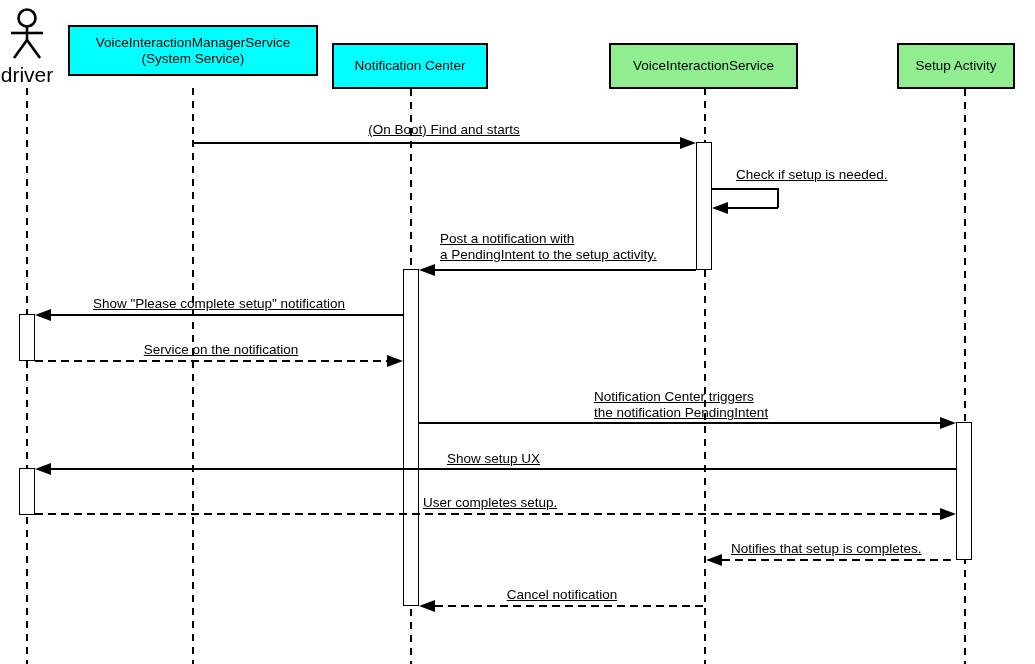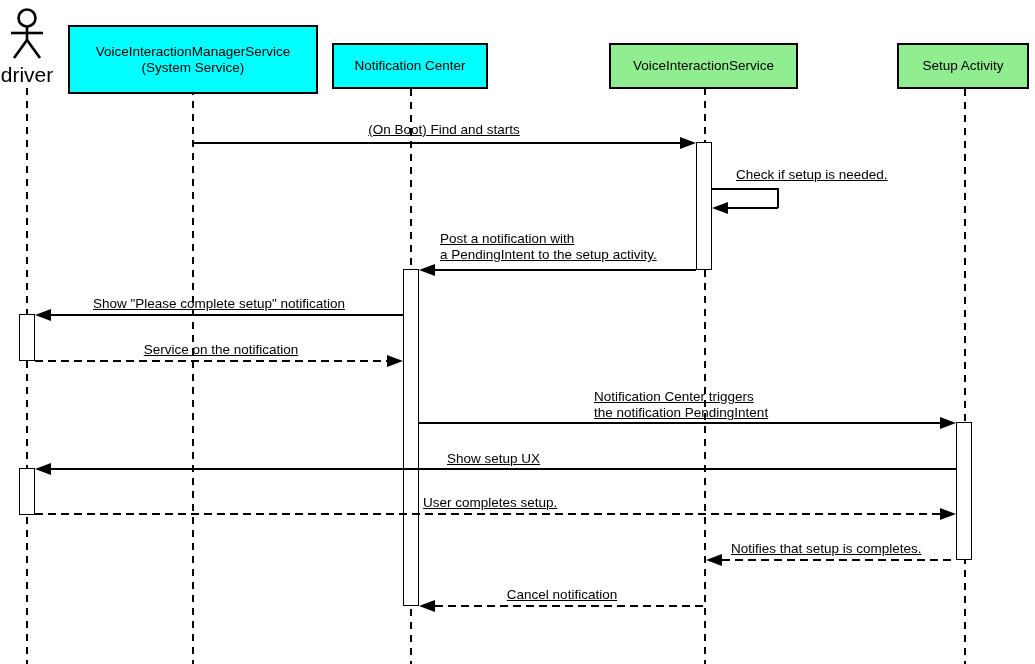--- a/index.html
+++ b/index.html
@@ -57,25 +57,25 @@
 
   <svg style="position:absolute;left:7px;top:6px" width="40" height="58" viewBox="0 0 40 58">
     <circle cx="20" cy="12" r="8.5" fill="none" stroke="#000" stroke-width="2.6"></circle>
     <line x1="20" y1="20.5" x2="20" y2="34" stroke="#000" stroke-width="2.6"></line>
     <line x1="4" y1="27" x2="36" y2="27" stroke="#000" stroke-width="2.6"></line>
     <line x1="20" y1="34" x2="7" y2="52" stroke="#000" stroke-width="2.6"></line>
     <line x1="20" y1="34" x2="33" y2="52" stroke="#000" stroke-width="2.6"></line>
   </svg>
   <div class="actor-label" style="left:27px;top:66px">driver</div>
 
-  <div class="pbox" style="left: 68px; top: 25px; width: 250px; height: 69px; background-color: rgb(0, 255, 255);">VoiceInteractionManagerService
+  <div class="pbox" style="left: 68px; top: 25px; width: 250px; height: 51px; background-color: rgb(0, 255, 255);">VoiceInteractionManagerService
 (System Service)</div>
   <div class="pbox" style="left: 609px; top: 43px; width: 189px; height: 46px; background-color: rgb(144, 238, 144);">VoiceInteractionService</div>
   <div class="pbox" style="left: 332px; top: 43px; width: 156px; height: 46px; background-color: rgb(0, 255, 255);">Notification Center</div>
-  <div class="pbox" style="left: 897px; top: 43px; width: 132px; height: 46px; background-color: rgb(144, 238, 144);">Setup Activity</div>
+  <div class="pbox" style="left: 897px; top: 43px; width: 118px; height: 46px; background-color: rgb(144, 238, 144);">Setup Activity</div>
 
   <div class="mline" style="left:193px;top:142px;width:487px"></div>
   <div class="ah right" style="left:680px;top:137px"></div>
   <div class="mlabel center" style="left:444px;top:122px">(On Boot) Find and starts</div>
 
   <div class="mline" style="left:712px;top:188px;width:66px"></div>
   <div class="vline" style="left:777px;top:188px;height:20px"></div>
   <div class="mline" style="left:728px;top:207px;width:50px"></div>
   <div class="ah left" style="left:712px;top:202px"></div>
   <div class="mlabel" style="left:736px;top:167px">Check if setup is needed.</div>

